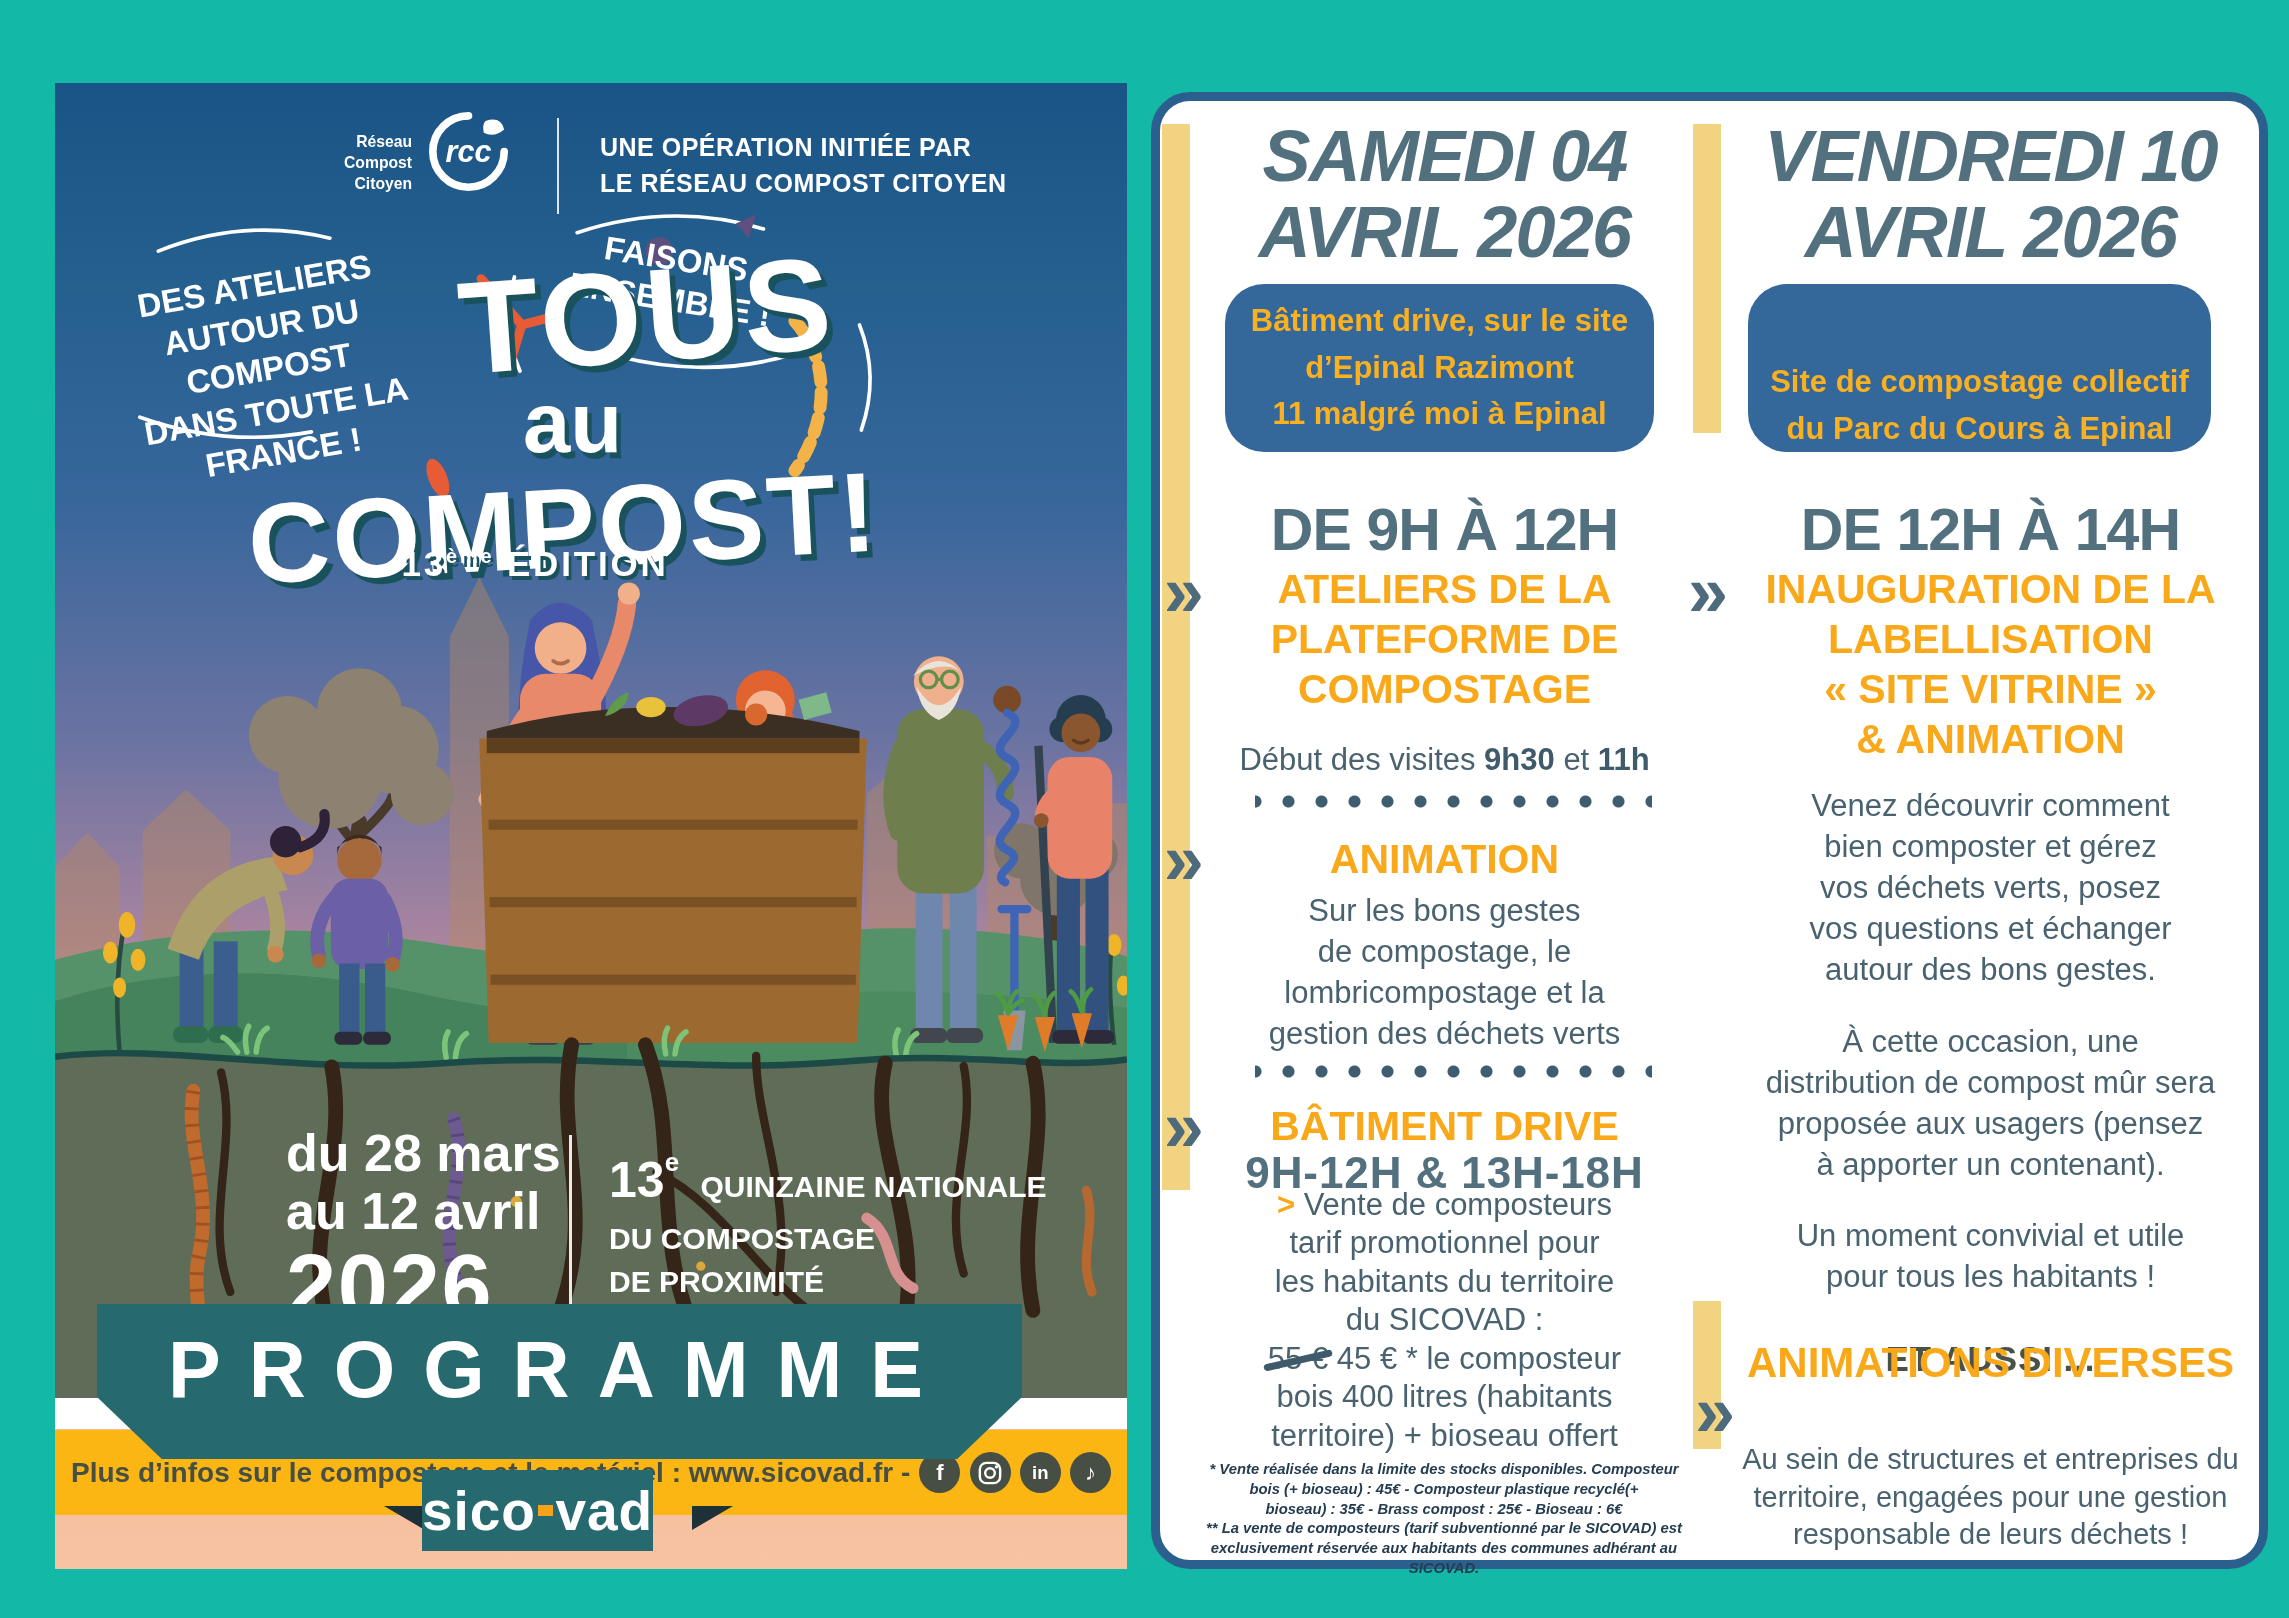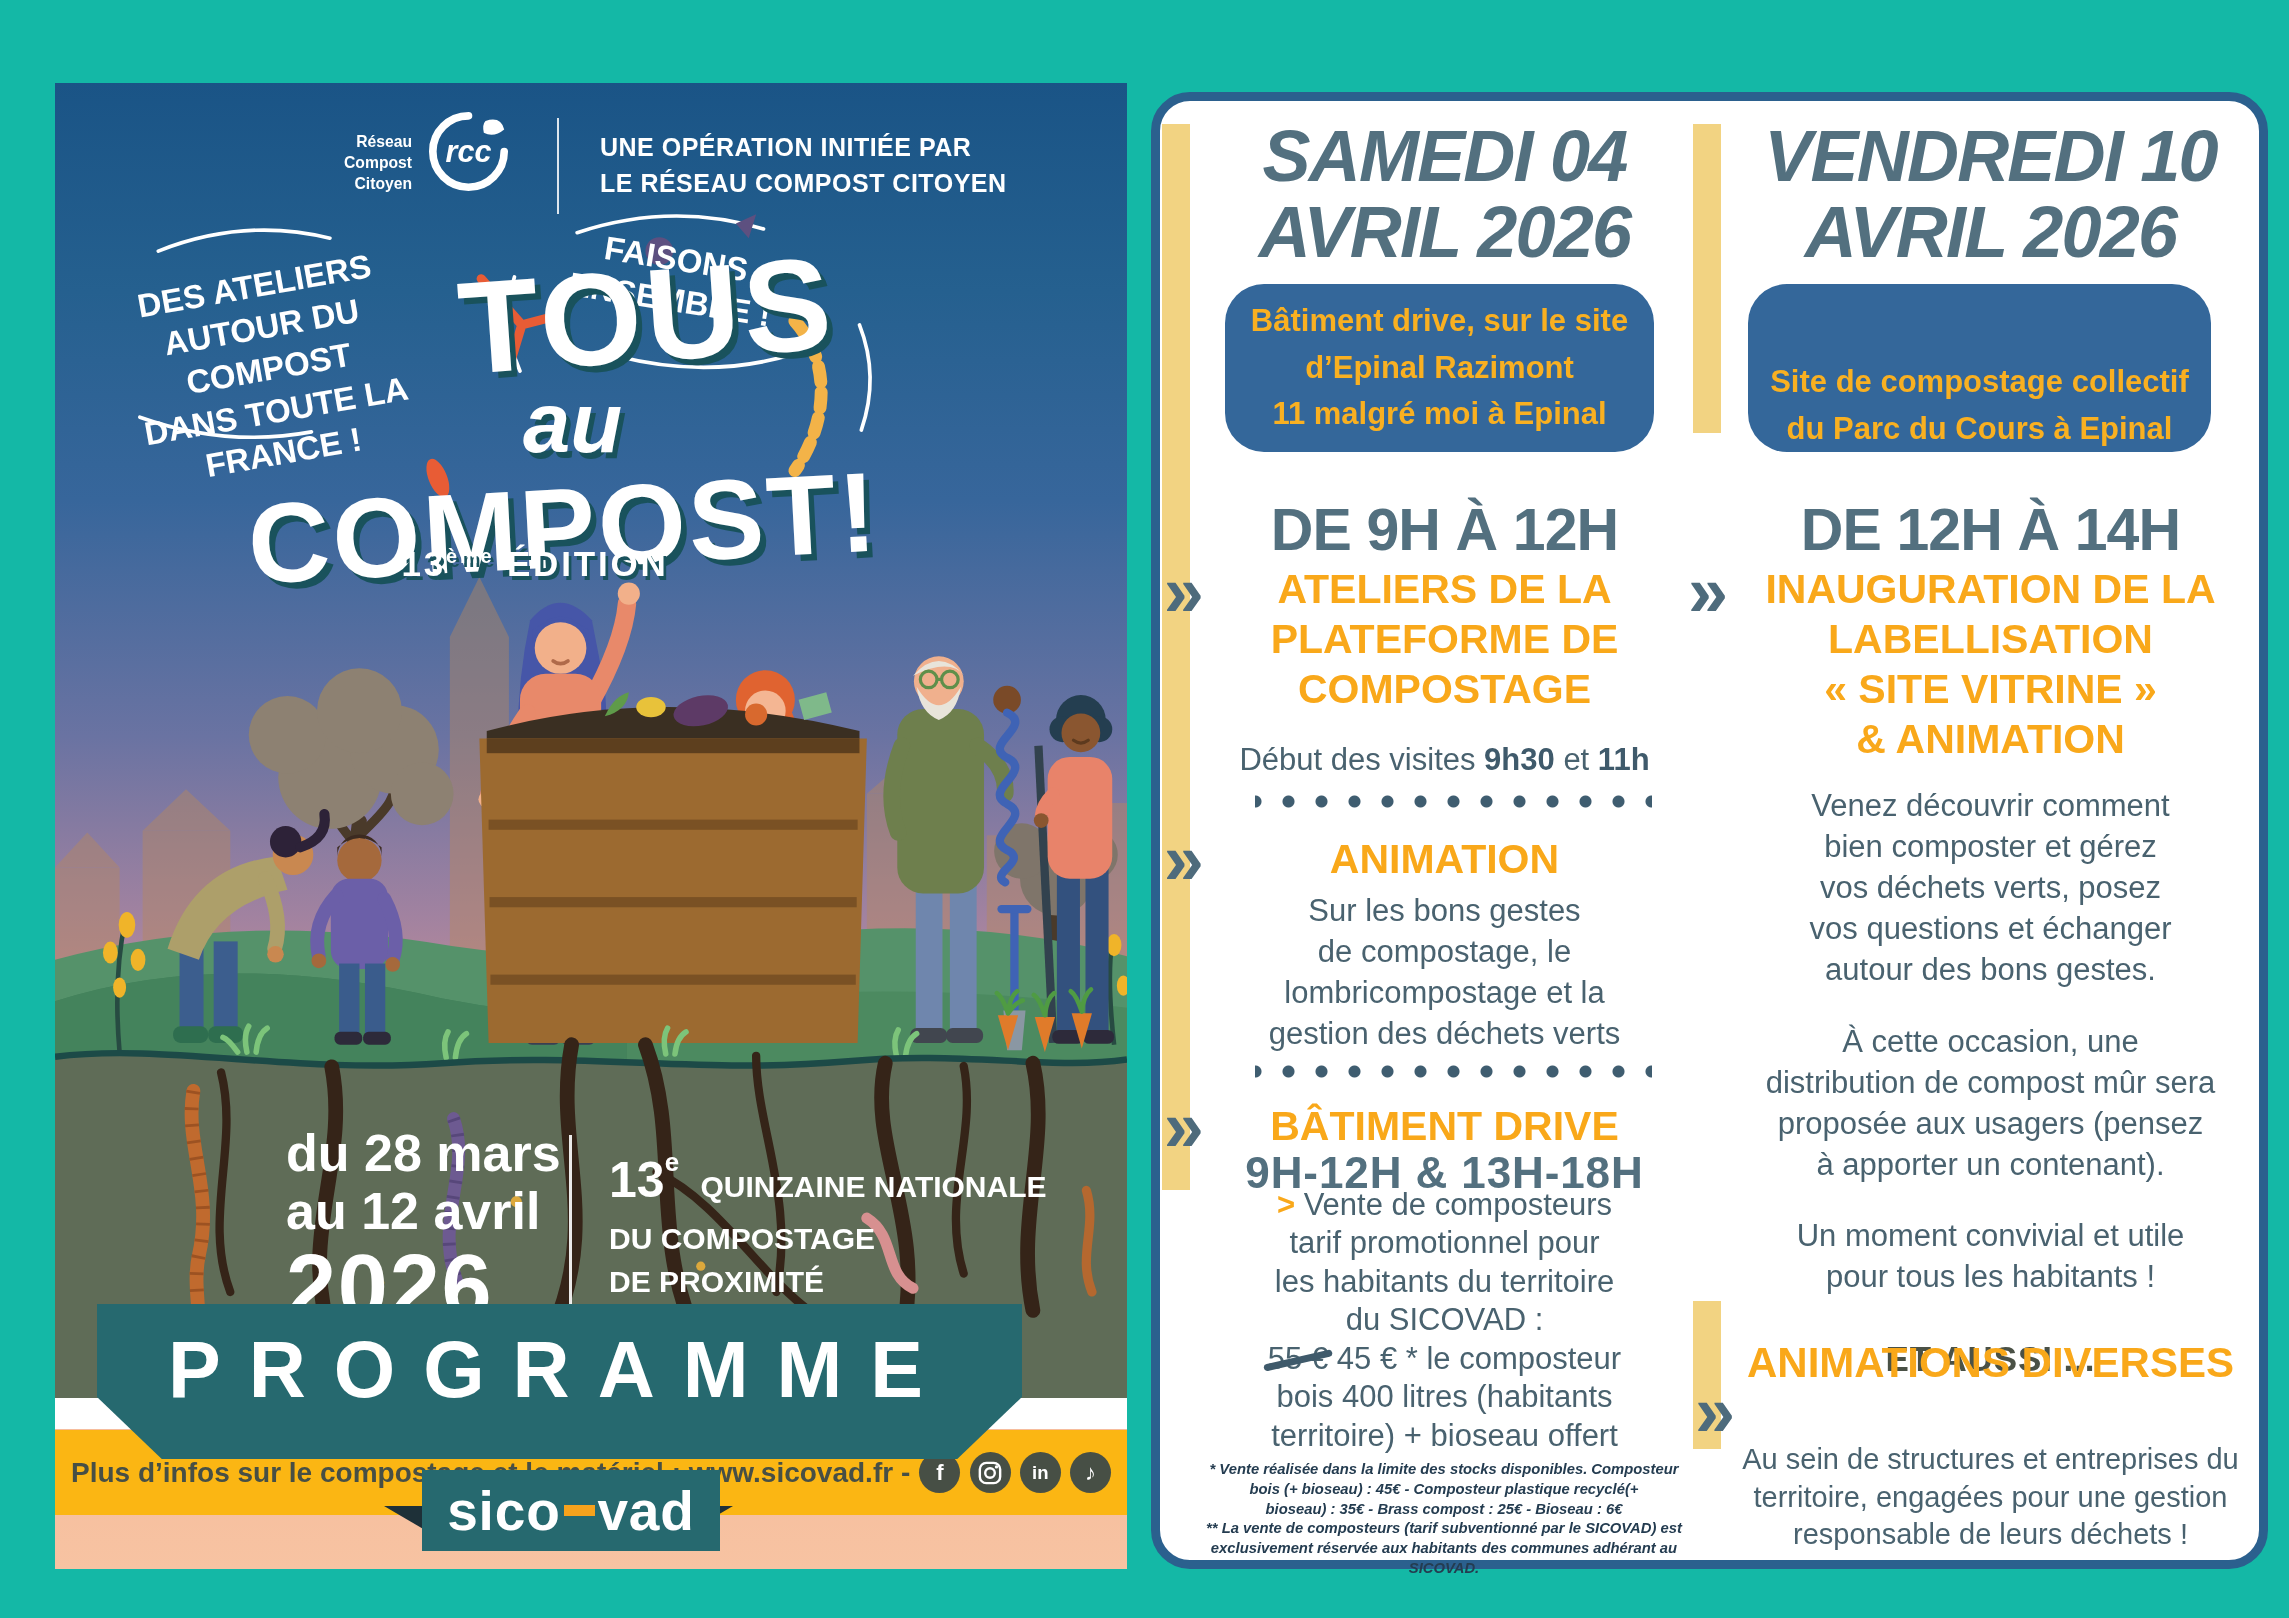--- a/index.html
+++ b/index.html
@@ -21,21 +21,21 @@
     line-height:1.45;letter-spacing:0.5px;}
 
   .ribbon-left{position:absolute;left:57px;top:181px;width:314px;text-align:center;color:#fff;
     font-weight:bold;font-size:33px;line-height:1.28;transform:rotate(-10deg);}
   .ribbon-right{position:absolute;left:498px;top:155px;width:240px;text-align:center;color:#fff;
     font-weight:bold;font-size:33px;line-height:1.25;transform:rotate(9deg);}
 
   .title{position:absolute;left:0;top:157px;width:1072px;text-align:center;color:#fff;}
   .title .t1{font-size:131px;font-weight:900;letter-spacing:3.7px;transform:rotate(-4deg);
     display:block;margin-left:111px;text-shadow:5.5px 6.5px 0 #19525c;}
-  .title .t2{font-size:85px;font-weight:900;font-style:italic;display:block;margin:-16.6px 0 -9.2px -37px;
+  .title .t2{font-size:85px;font-weight:900;display:block;margin:-16.6px 0 -9.2px -37px;
     text-shadow:4.6px 5.5px 0 #19525c;}
   .title .t3{font-size:113px;font-weight:900;letter-spacing:2.8px;transform:rotate(-3deg);
     display:block;margin-left:-55px;text-shadow:5.5px 6.5px 0 #19525c;}
   .edition{position:absolute;left:0;top:461px;width:960px;text-align:center;color:#fff;
     font-weight:bold;font-size:35px;letter-spacing:2.8px;text-shadow:2.8px 3.7px 0 #19525c;}
   .edition sup{font-size:20px;}
 
   .date-block{position:absolute;left:231px;top:1041px;color:#fff;font-weight:bold;line-height:1.12;}
   .date-block .dl{font-size:52px;display:block;}
   .date-block .dy{font-size:90px;display:block;line-height:1.05;letter-spacing:1.8px;}
@@ -55,21 +55,21 @@
   .soc span{font-size:22px;}
 
   .banner{position:absolute;left:42px;top:1221px;width:925px;height:155px;background:#26696f;z-index:4;
     clip-path:polygon(0 0,100% 0,100% 60%,93% 100%,7% 100%,0 60%);
     display:flex;align-items:flex-start;justify-content:center;}
   .banner span{color:#fff;font-size:79px;font-weight:bold;letter-spacing:28px;margin-top:20px;}
 
   .fold{position:absolute;width:41px;height:24px;background:#1e3038;z-index:3;}
   .fold-l{left:329px;top:1423px;clip-path:polygon(100% 0,100% 100%,0 0);}
   .fold-r{left:637px;top:1423px;clip-path:polygon(0 0,0 100%,100% 0);}
-  .brand{position:absolute;left:367px;top:1387px;width:298px;height:81px;background:#26696f;z-index:5;
+  .brand{position:absolute;left:367px;top:1387px;width:231px;height:81px;background:#26696f;z-index:5;
     display:flex;align-items:center;justify-content:center;}
   .brand .bt{color:#fff;font-size:55px;font-weight:900;letter-spacing:0.9px;}
   .brand .bdash{display:inline-block;width:31px;height:11px;background:#f6a21c;margin:0 2.8px;}
 
   
   .panel{position:absolute;left:1151px;top:92px;width:1117px;height:1477px;background:#fff;
     border:9.2px solid #2b608e;border-radius:39px;box-sizing:border-box;}
   .ybar{position:absolute;width:28px;background:#f2d382;}
   .ybar.c1{left:1.8px;top:23px;height:1066px;}
   .ybar.c2a{left:533px;top:23px;height:309px;}

